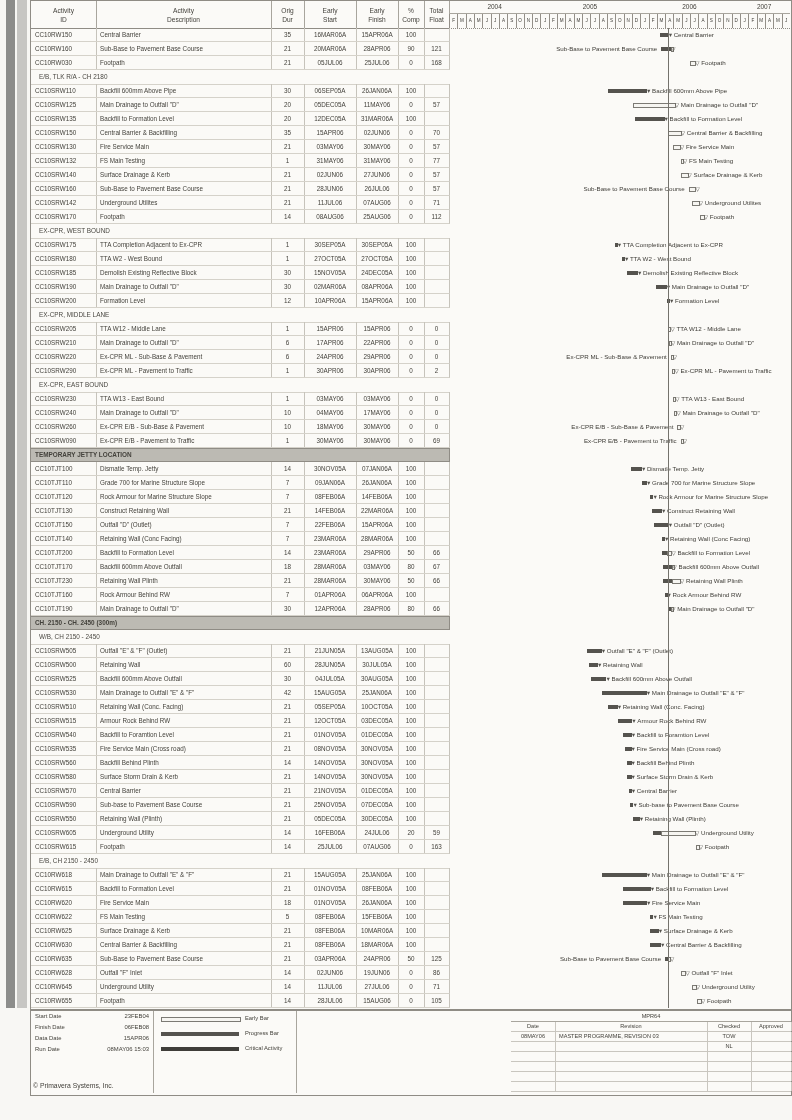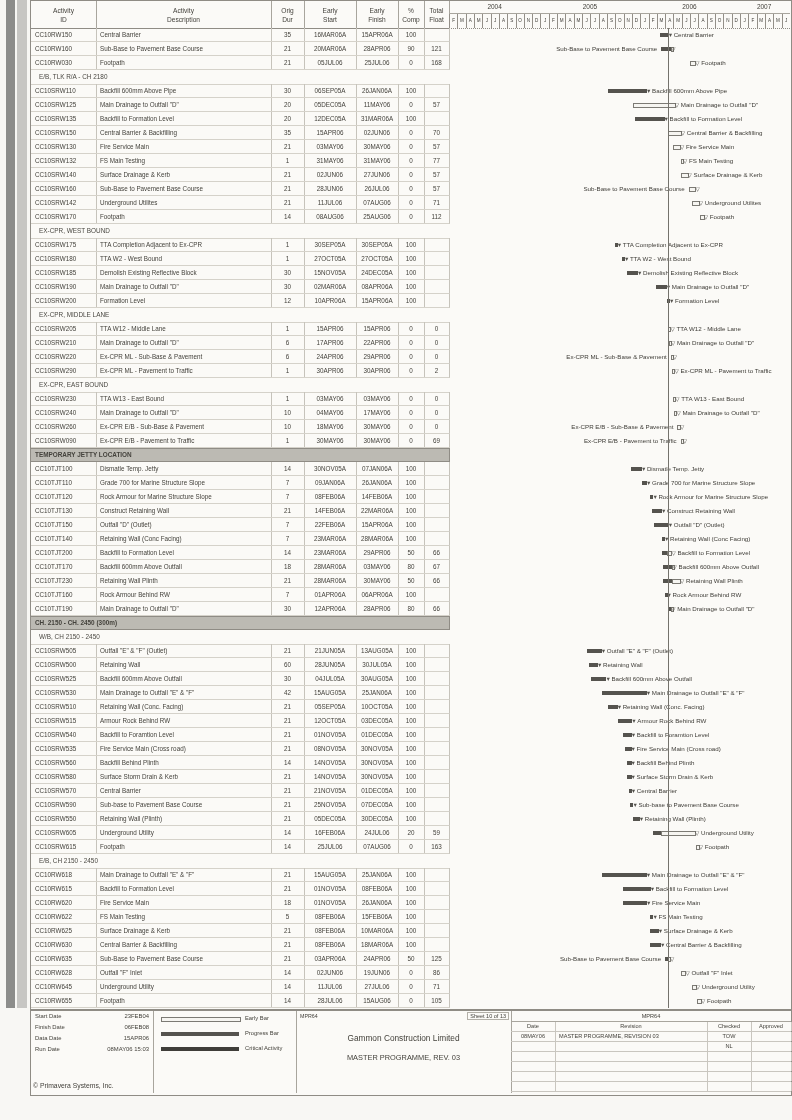--- a/index.html
+++ b/index.html
@@ -952,26 +952,20 @@
         </div>
         <div class="lrow">
           <div class="lbar progress"></div>
           <div class="llab">Progress Bar</div>
         </div>
         <div class="lrow">
           <div class="lbar critical"></div>
           <div class="llab">Critical Activity</div>
         </div>
       </div>
-    <div id="ftitle">
-      <div id="fcode">MPR64</div>
-      <div id="fsheet">Sheet 10 of 13</div>
-      <div id="fcompany">Gammon Construction Limited</div>
-      <div id="fprog">MASTER PROGRAMME, REV. 03</div>
-    </div>
     <div id="frev">
       <div id="frevcode">MPR64</div>
       <div id="frevrows">
           <div class="rrow">
             <div class="rcell" style="left: 0px; width: 44px;">Date</div>
             <div class="rcell" style="left: 44px; width: 152px;">Revision</div>
             <div class="rcell" style="left: 196px; width: 44px;">Checked</div>
             <div class="rcell" style="left: 240px; width: 40px;">Approved</div>
           </div>
           <div class="rrow">

